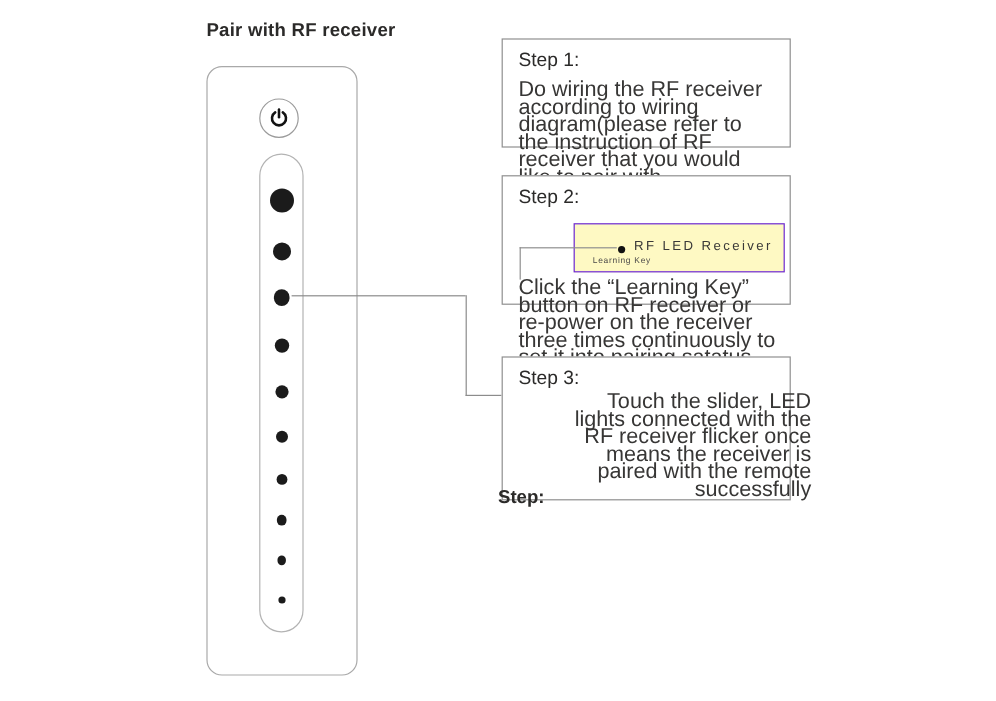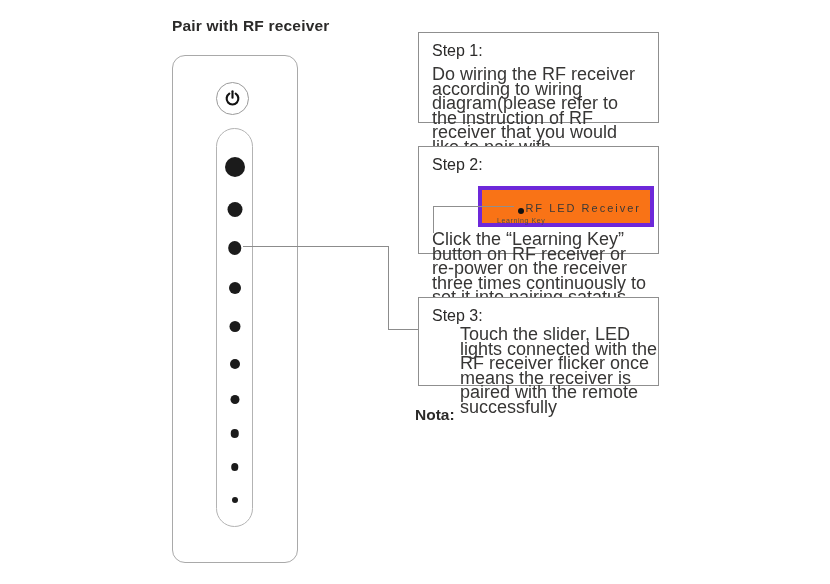--- a/index.html
+++ b/index.html
@@ -34,35 +34,35 @@
     background:#1b1b1b; border-radius:50%;
   }
 
   
   .step-box {
     border:1.2px solid #8f8f8f; background:#ffffff; box-sizing:border-box;
     left:418px; width:241px;
   }
   #step-1 { top:32px;  height:91px;  }
   #step-2 { top:132px; height:108px;margin-top:14px; }
-  #step-3 { top:297px; height:89px;  }
+  #step-3 { top:297px; height:120px;text-align:right;  }
   .step-heading {
     position:absolute; left:13px; top:9px; font-size:16px; font-weight:400; color:#2b2a29;
   }
   .step-body {
     position:absolute; left:13px; width:216px; font-size:18px; line-height:14.6px; color:#373635;
   }
   #step-1 .step-body { top:34px; }
   #step-2 .step-body { top:85px; }
   #step-3 .step-body { top:29px;margin-left:28px; }
 
   
   #receiver-box {
     position:absolute; left:59px; top:39px; width:176px; height:41px;
-    border:4px solid #6d28d9; box-sizing:border-box; background:#f97316;
+    border:1px solid #6d28d9; box-sizing:border-box; background:#fef9c3;
   }
   #receiver-label {
     position:absolute; right:9px; top:12px; font-size:11px; letter-spacing:2px; color:#3a3938;
     white-space:nowrap;
   }
   #learning-key-dot {
     position:absolute; left:36px; top:18px; width:6px; height:6px; border-radius:50%; background:#111;
   }
   #learning-key-label {
     position:absolute; left:15px; top:27px; font-size:7px; letter-spacing:0.6px; color:#4a4948;
@@ -133,15 +133,15 @@
     <div class="leader-h"></div>
     <div class="leader-v"></div>
     <div class="step-body">Click the “Learning Key” button on RF receiver or re-power on the receiver three times continuously to set it into pairing satatus.</div>
   </div>
 
   <div id="step-3" class="step-box abs">
     <div class="step-heading">Step 3:</div>
     <div class="step-body">Touch the slider, LED lights connected with the RF receiver flicker once means the receiver is paired with the remote successfully</div>
   </div>
 
-  <div id="note-label" class="abs">Nota:</div>
+  <div id="note-label" class="abs">Step:</div>
 
 </div>
 
 </body></html>

